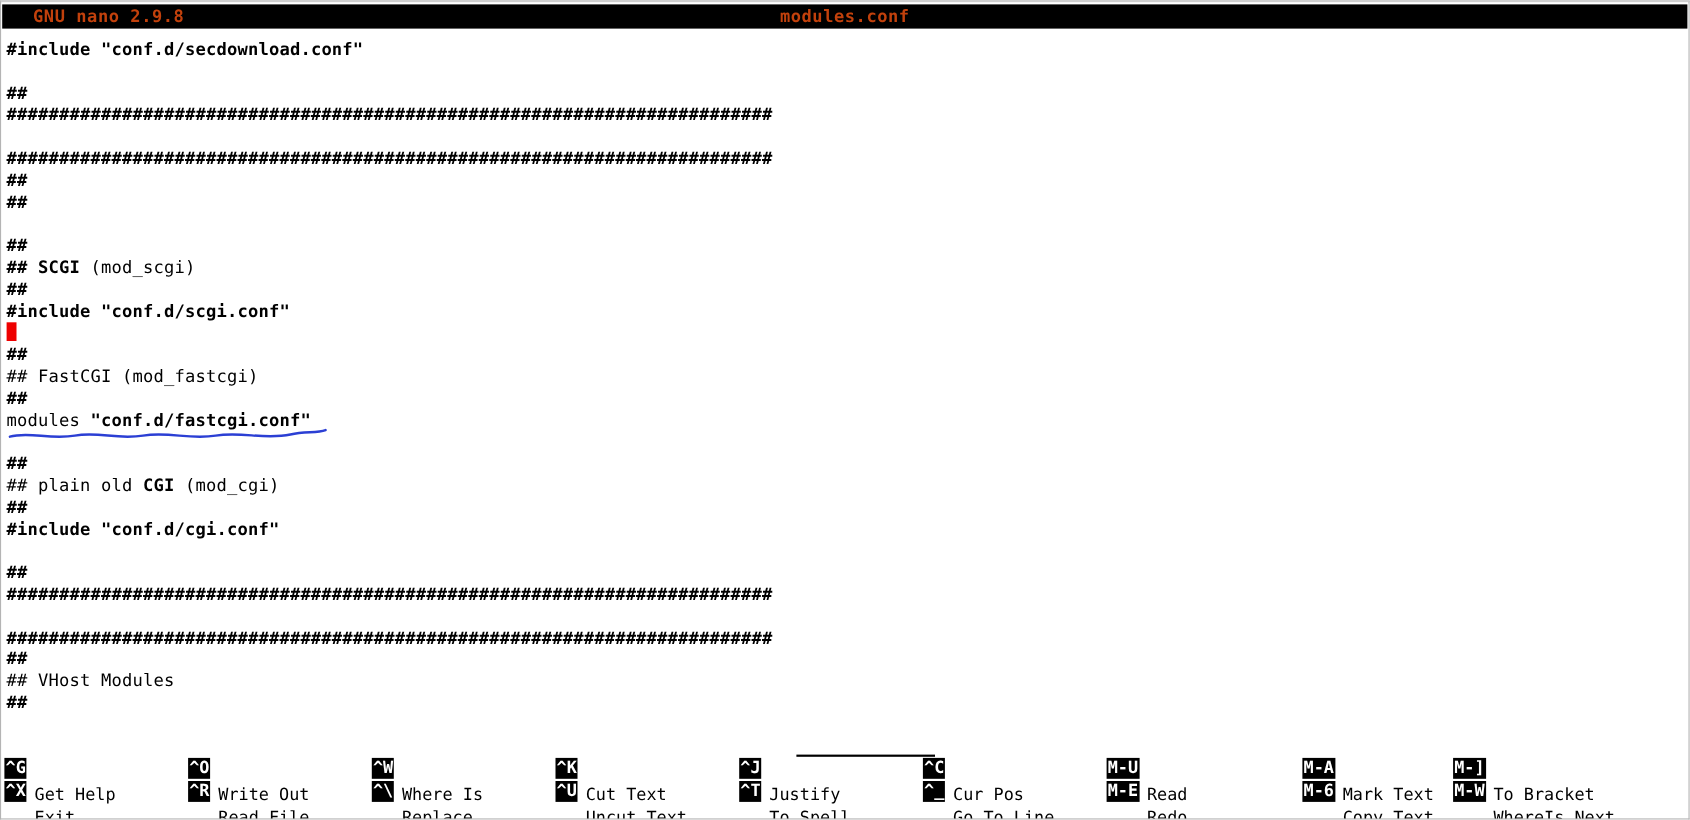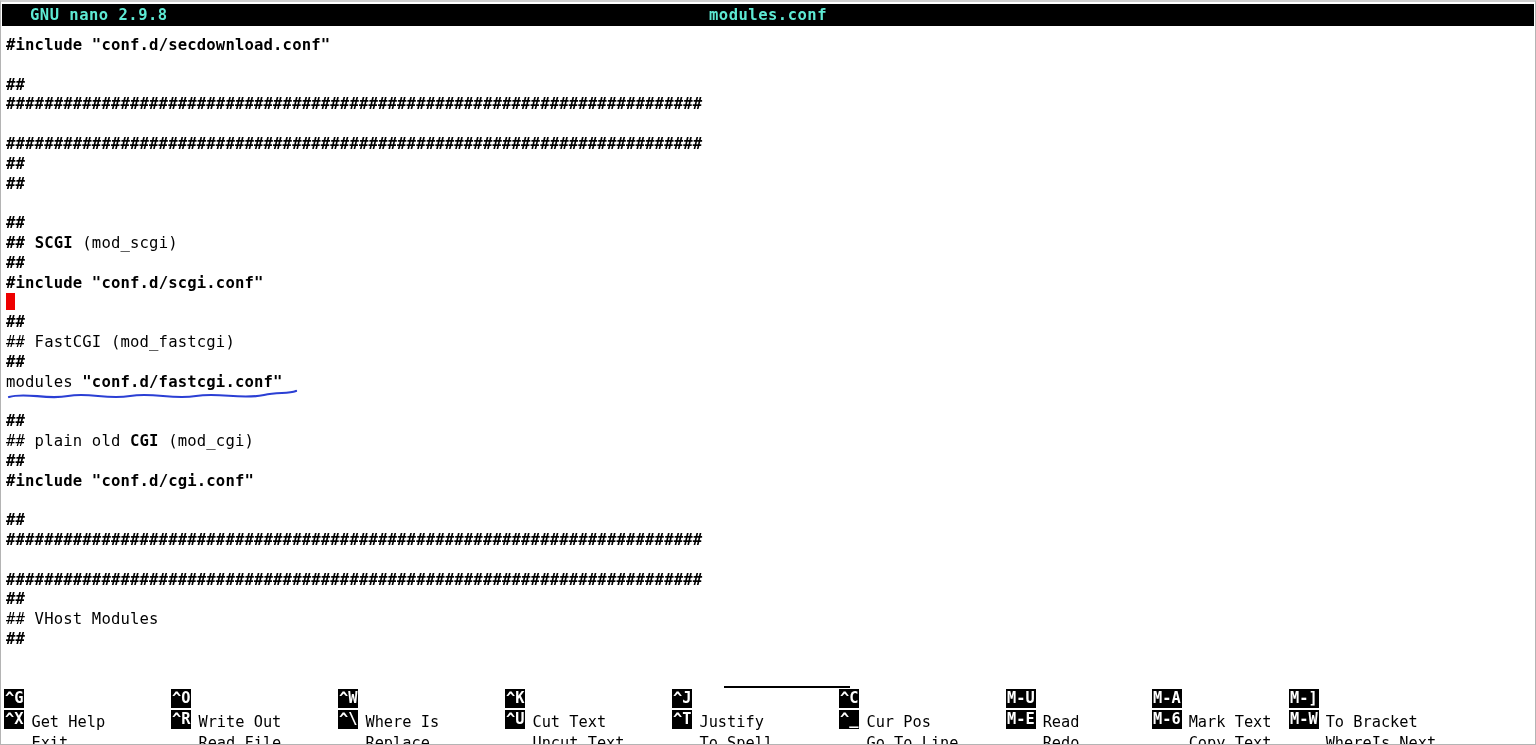--- a/index.html
+++ b/index.html
@@ -27,21 +27,21 @@
   }
 
   
   .titlebar {
     position: absolute;
     top: 2px;
     left: 1px;
     right: 1px;
     height: 22px;
     background: #000000;
-    color: #5eead4;
+    color: #c2410c;
     font-size: 15.5px;
     line-height: 22px;
     letter-spacing: 0.5px;
     white-space: pre;
   }
   .titlebar .tb-left {
     position: absolute;
     left: 28px;
     top: 0;
     font-weight: bold;
@@ -149,21 +149,21 @@
     padding-left: 7px;
     margin-top: 47px;
   }
   
   .c0 { width: 167px; padding-left: 2px; }
   .c1 { width: 167px; }
   .c2 { width: 167px; }
   .c3 { width: 167px; }
   .c4 { width: 167px; }
   .c5 { width: 167px; }
-  .c6 { width: 146px; }
+  .c6 { width: 178px; }
   .c7 { width: 137px; }
   .c8 { width: 170px; }
 </style>
 </head>
 <body>
 
 <div class="nano-window">
 
   <div class="titlebar">
     <span class="tb-left">GNU nano 2.9.8</span>

